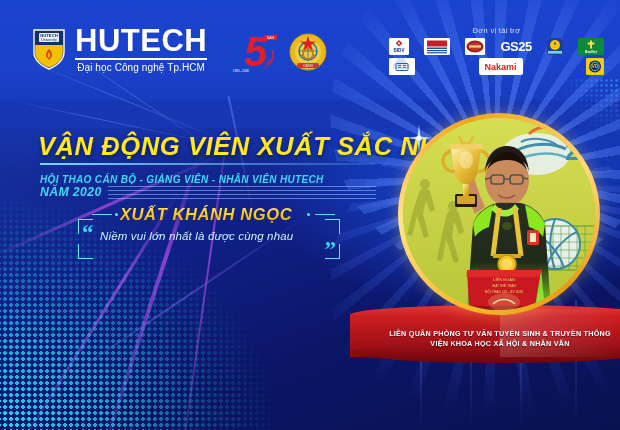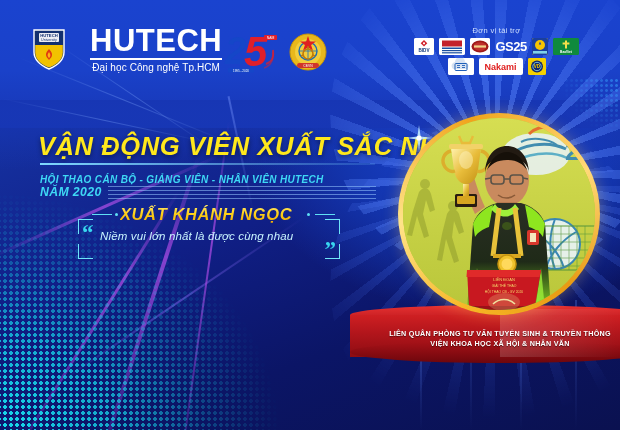--- a/index.html
+++ b/index.html
@@ -85,37 +85,37 @@
             mask-image:radial-gradient(ellipse 100% 100% at 100% 0%, #000 10%, transparent 72%);
     opacity:.5;
   }
 
   
   .vstreak{position:absolute;bottom:0;width:2px;background:linear-gradient(180deg,rgba(90,130,240,.30),rgba(90,130,240,0));}
 
   
   .header{position:absolute;left:0;top:0;width:100%;height:92px;}
 
-  .hutech-lockup{position:absolute;left:32px;top:25px;display:flex;align-items:center;gap:24px;}
+  .hutech-lockup{position:absolute;left:32px;top:25px;display:flex;align-items:center;gap:9px;}
   .shield{position:relative;width:34px;height:42px;}
   .shield-svg{display:block;}
   .hutech-text{display:flex;flex-direction:column;align-items:center;}
   .hutech-word{
     font-size:31px;font-weight:bold;color:#ffffff;letter-spacing:.5px;line-height:1;
     font-family:"Liberation Sans",sans-serif;
   }
   .hutech-rule{width:100%;height:2px;background:#fff;margin:2px 0 2px;}
   .hutech-sub{font-size:10px;color:#ffffff;letter-spacing:.1px;white-space:nowrap;}
 
   .logo25{position:absolute;left:224px;top:28px;width:56px;height:48px;}
   .union{position:absolute;left:286px;top:30px;width:44px;height:44px;}
 
   .sponsors{position:absolute;right:16px;top:26px;width:215px;text-align:center;}
   .sponsor-title{font-size:7.5px;color:#cfe0ff;letter-spacing:.3px;margin-bottom:3px;}
-  .sponsor-row{display:flex;justify-content:center;align-items:center;gap:5px;margin-bottom:3px;}
+  .sponsor-row{display:flex;justify-content:space-between;align-items:center;gap:5px;margin-bottom:3px;}
   .sp{height:17px;border-radius:2px;display:flex;align-items:center;justify-content:center;
       font-size:6px;font-weight:bold;overflow:hidden;}
   .sp-bidv{width:20px;background:#fff;color:#1b3e8f;flex-direction:column;}
   .sp-bank{width:26px;background:#fff;color:#9b1b25;}
   .sp-oval{width:20px;background:#fff;}
   .sp-gs25{background:transparent;color:#fff;font-size:13px;font-weight:bold;letter-spacing:-.5px;}
   .sp-yellow{width:16px;background:#f7c400;color:#1a3f9e;}
   .sp-green{width:26px;background:#0f8a3c;color:#fff;flex-direction:column;line-height:1;}
   .sp-cloud{width:26px;background:#fff;color:#2060b8;}
   .sp-nakami{background:#fff;color:#e02020;font-size:9px;font-weight:bold;padding:0 2px;width:40px;}

